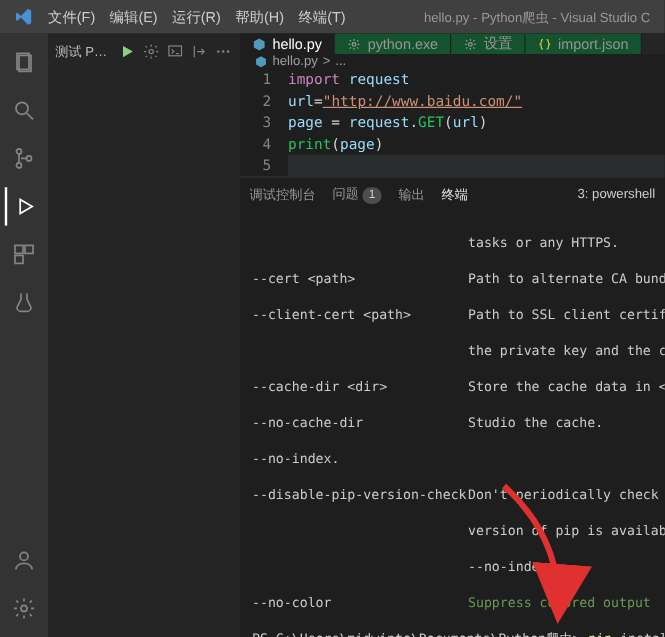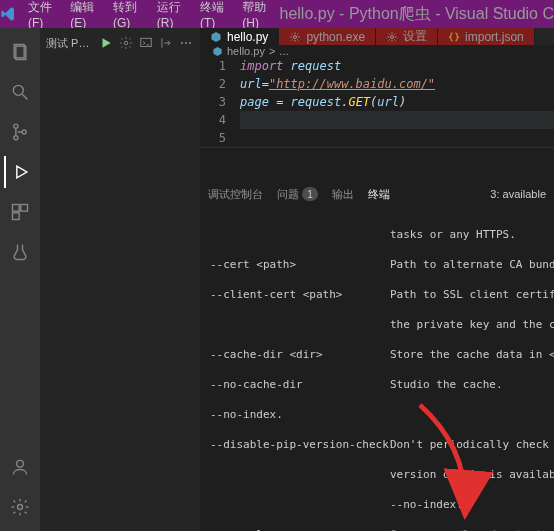--- a/index.html
+++ b/index.html
@@ -7,38 +7,38 @@
   width: 554px; height: 531px;
   background: #1e1e1e;
   font-family: "Segoe UI", sans-serif;
   font-size: 12px;
   color: #cccccc;
   overflow: hidden;
   position: relative;
 }
 .titlebar {
   height: 28px;
-  background: #701a75;
-  display: flex;
-  align-items: center;
-  padding: 0 0;
+  background: #404040;
+  display: flex;
+  align-items: center;
+  padding: 0 12px;
   font-size: 12px;
 }
 .titlebar .vscode-icon {
   width: 16px; height: 16px;
   margin-right: 6px;
 }
 .titlebar .menu-item {
   padding: 0 6px;
   color: #cccccc;
 }
 .titlebar .window-title {
   margin-left: auto;
   color: #999;
-  font-size: 16px;
+  font-size: 11px;
   white-space: nowrap;
 }
 .main {
   display: flex;
   height: calc(100% - 28px);
 }
 .activitybar {
   width: 40px;
   background: #333333;
   display: flex;
@@ -86,21 +86,21 @@
 .tabs {
   height: 32px;
   background: #252526;
   display: flex;
   align-items: stretch;
 }
 .tab {
   display: flex;
   align-items: center;
   padding: 0 10px;
-  background: #7f1d1d;
+  background: #14532d;
   color: #969696;
   font-size: 12px;
   border-right: 1px solid #1e1e1e;
   gap: 5px;
 }
 .tab.active {
   background: #1e1e1e;
   color: #ffffff;
 }
 .tab .hex { color: #519aba; display:flex; }
@@ -121,42 +121,41 @@
   font-family: Consolas, monospace;
   font-size: 12px;
   line-height: 18px;
 }
 .gutter {
   width: 40px;
   text-align: right;
   padding-right: 14px;
   color: #858585;
 }
-.code-lines { flex: 1; font-style: italic; }
+.code-lines { flex: 1; }
 .kw { color: #c586c0; }
 .var { color: #9cdcfe; }
 .str { color: #ce9178; }
-.fn { color: #fde047; }
+.fn { color: #22c55e; }
 .op { color: #d4d4d4; }
 .str-underline { text-decoration: underline; }
 .line.blank-active { background: #2a2d2e; height: 18px; }
 .panel {
   border-top: 1px solid #333;
   background: #1e1e1e;
   font-size: 11px;
   display: flex;
   flex-direction: column;
 }
 .panel-tabs {
   display: flex;
   align-items: center;
   height: 28px;
   padding: 0 8px;
   gap: 14px;
-  margin-top: 32px;
 }
 .panel-tabs .ptab {
   color: #969696;
 }
 .panel-tabs .ptab.active {
   color: #e7e7e7;
   text-underline-offset: 6px;
 }
 .panel-tabs .badge {
   display: inline-flex;
@@ -197,24 +196,23 @@
 <body>
 
 <div class="titlebar">
   <span class="vscode-icon">
     <svg viewBox="0 0 24 24" width="16" height="16">
         <path fill="#4591d5" d="M17 2l4 2v16l-4 2-9-9L4 17l-2-1V8l2-1 4 4 9-9z"></path>
       </svg>
   </span>
   <span class="menu-item">文件(F)</span>
   <span class="menu-item">编辑(E)</span>
-  <span class="menu-item">转到(G)</span>
   <span class="menu-item">运行(R)</span>
+  <span class="menu-item">帮助(H)</span>
   <span class="menu-item">终端(T)</span>
-  <span class="menu-item">帮助(H)</span>
   <span class="window-title">hello.py - Python爬虫 - Visual Studio C</span>
 </div>
 
 <div class="main">
   <div class="activitybar">
     <div class="act-item">
       <svg width="20" height="20" viewBox="0 0 24 24" fill="none" stroke="currentColor" stroke-width="1.7">
           <rect x="5" y="3" width="12" height="16"></rect>
           <rect x="7" y="5" width="12" height="16"></rect>
         </svg>
@@ -354,34 +352,35 @@
         <div>1</div>
         <div>2</div>
         <div>3</div>
         <div>4</div>
         <div>5</div>
       </div>
       <div class="code-lines">
         <div class="line"><span class="kw">import</span> <span class="var">request</span></div>
         <div class="line"><span class="var">url</span><span class="op">=</span><span class="str str-underline">"http://www.baidu.com/"</span></div>
         <div class="line"><span class="var">page</span><span class="op"> = </span><span class="var">request</span><span class="op">.</span><span class="fn">GET</span><span class="op">(</span><span class="var">url</span><span class="op">)</span></div>
+        <div class="line"><span class="fn">print</span><span class="op">(</span><span class="var">page</span><span class="op">)</span></div>
         <div class="line blank-active"></div>
       </div>
     </div>
 
     <div style="flex:1"></div>
 
     <div class="panel">
       <div class="panel-tabs">
         <span class="ptab">调试控制台</span>
         <span class="ptab"><span>问题</span><span class="badge">1</span></span>
         <span class="ptab">输出</span>
         <span class="ptab active">终端</span>
         <span class="right">
-          <span>3: available</span>
+          <span>3: powershell</span>
         </span>
       </div>
       <div class="terminal">
 <div><span class="opt"></span><span>tasks or any HTTPS.</span></div>
 <div><span class="opt">--cert &lt;path&gt;</span><span>Path to alternate CA bundle.</span></div>
 <div><span class="opt">--client-cert &lt;path&gt;</span><span>Path to SSL client certificate, a s</span></div>
 <div><span class="opt"></span><span>the private key and the certificate</span></div>
 <div><span class="opt">--cache-dir &lt;dir&gt;</span><span>Store the cache data in &lt;dir&gt;.</span></div>
 <div><span class="opt">--no-cache-dir</span><span>Studio the cache.</span></div>
 <div><span class="opt">--no-index.</span><span></span></div>

